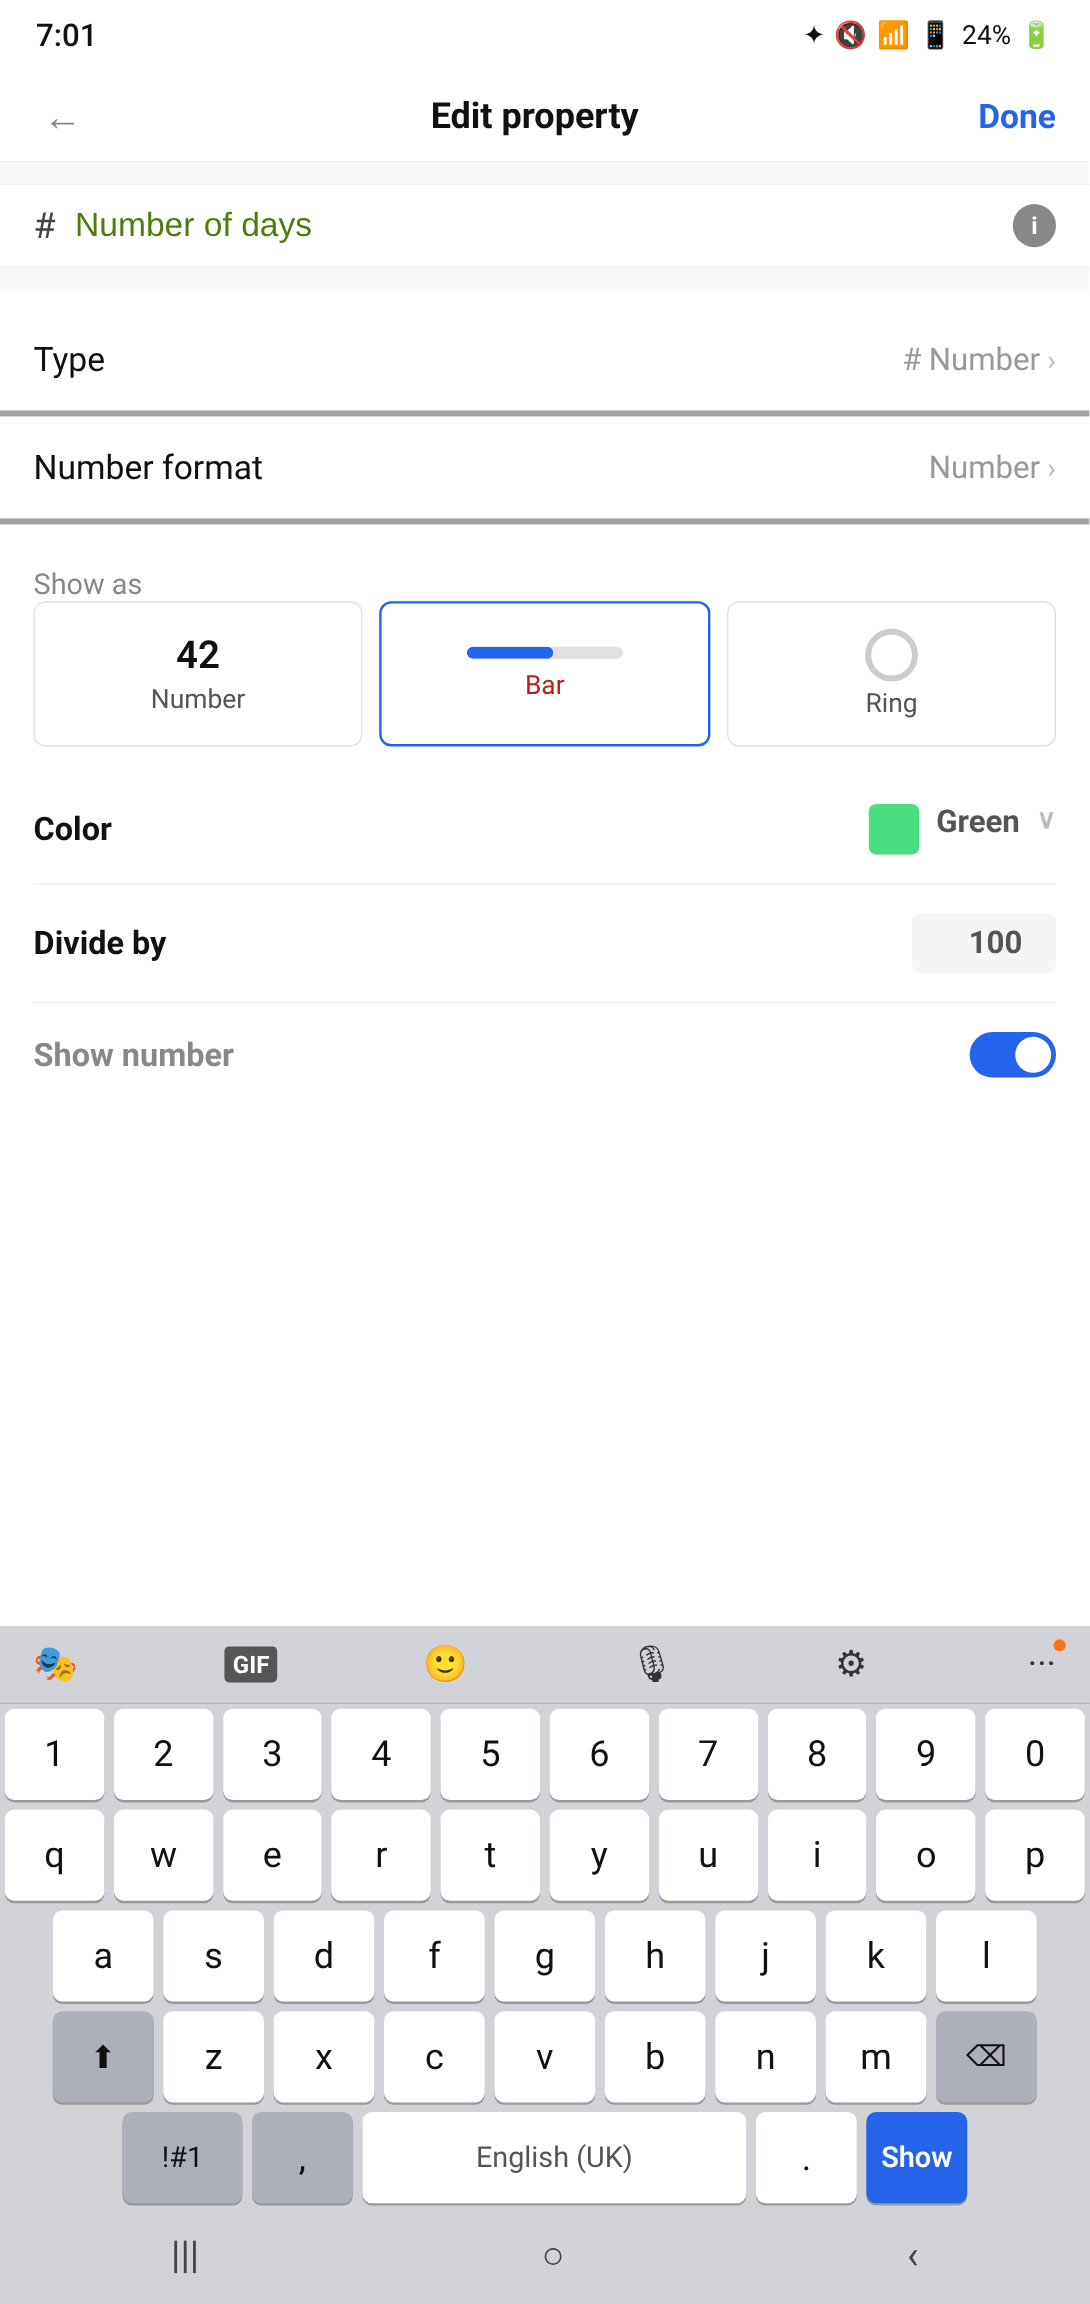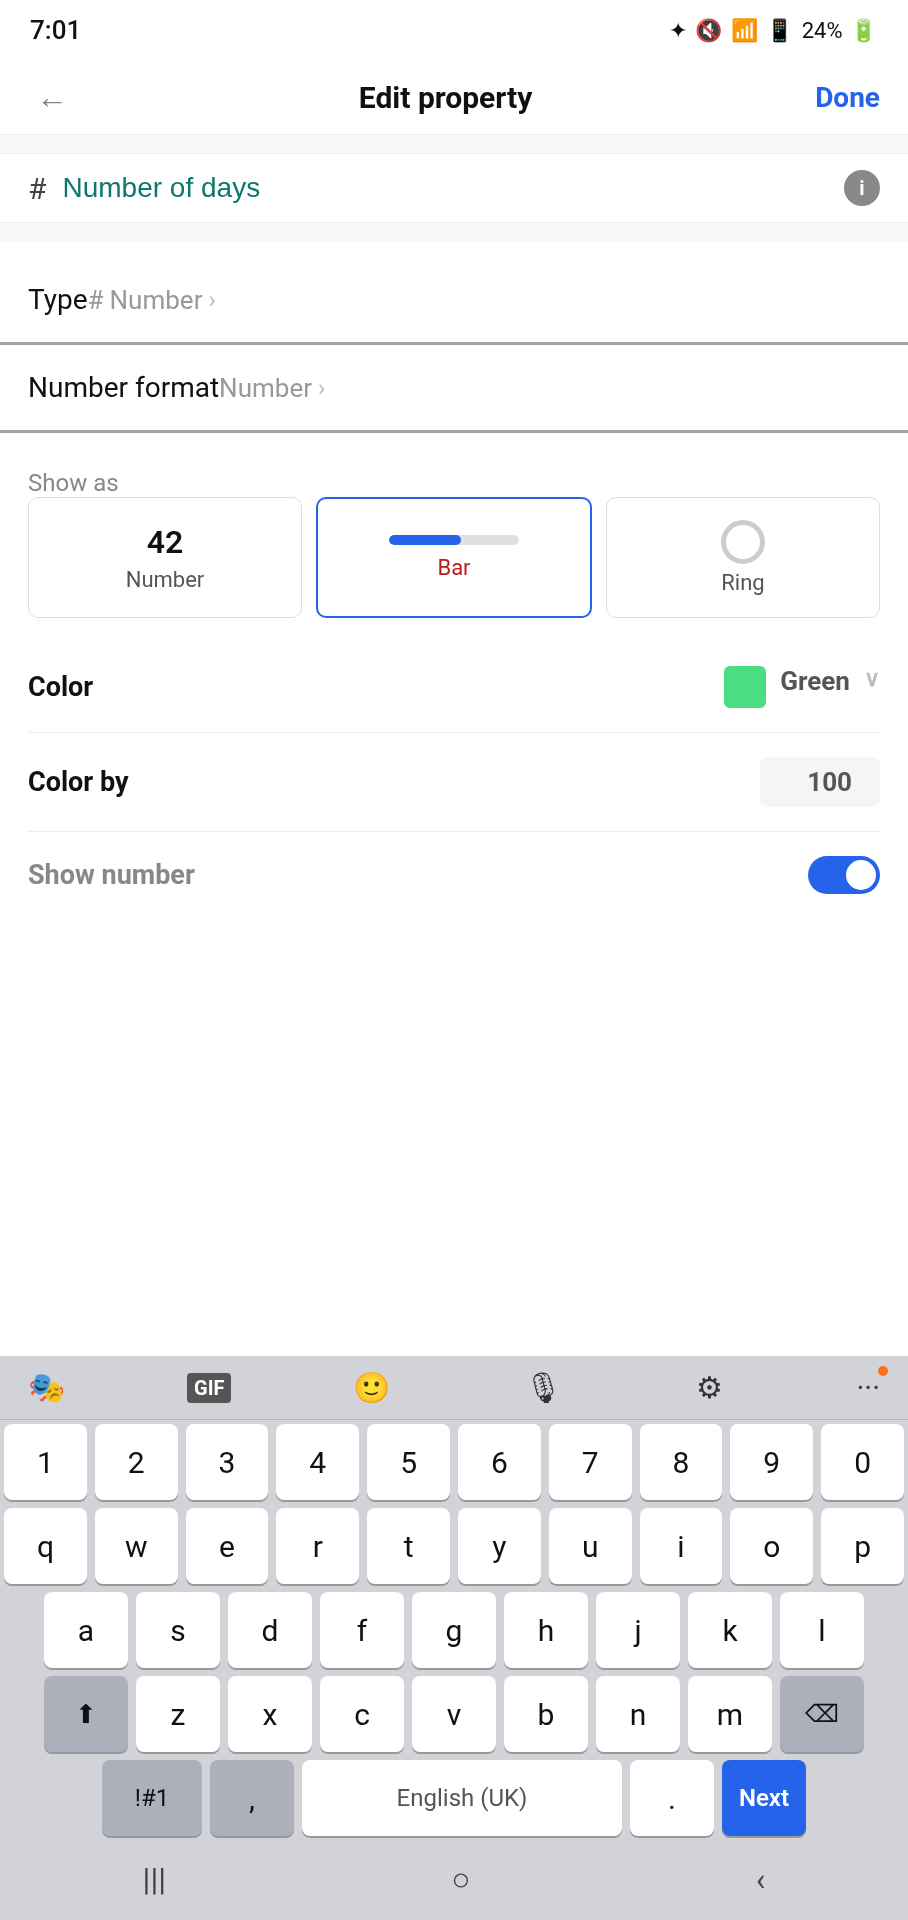--- a/index.html
+++ b/index.html
@@ -80,21 +80,21 @@
     }
     .property-hash {
       font-size: 30px;
       color: #444;
       margin-right: 16px;
       font-weight: 400;
     }
     .property-name-input {
       flex: 1;
       font-size: 28px;
-      color: #0f766e;
+      color: #4d7c0f;
       border: none;
       outline: none;
       background: transparent;
     }
     .info-icon {
       width: 36px;
       height: 36px;
       background: #888;
       border-radius: 50%;
       display: flex;
@@ -107,22 +107,23 @@
     }
 
     
     .settings-section {
       background: #fff;
       margin-top: 16px;
     }
     .settings-row {
       display: flex;
       align-items: center;
+      justify-content: space-between;
       padding: 26px 28px;
-      border-bottom: 3px solid #a3a3a3;
+      border-bottom: 5px solid #a3a3a3;
     }
     .settings-label {
       font-size: 28px;
       color: #111;
     }
     .settings-value {
       display: flex;
       align-items: center;
       gap: 6px;
       font-size: 26px;
@@ -435,21 +436,21 @@
 <div class="options-section">
   <div class="options-row">
     <span class="options-row-label">Color</span>
     <div class="color-value">
       <div class="color-swatch"></div>
       <span class="color-text">Green</span>
       <span class="color-chevron">∨</span>
     </div>
   </div>
   <div class="options-row">
-    <span class="options-row-label">Color by</span>
+    <span class="options-row-label">Divide by</span>
     <div class="divide-value">100</div>
   </div>
   <div class="show-number-row">
     <span class="show-number-label">Show number</span>
     <div class="toggle-on"></div>
   </div>
 </div>
 
 <div class="keyboard-area">
 
@@ -514,21 +515,21 @@
       <div class="kb-key">n</div>
       <div class="kb-key">m</div>
       <div class="kb-key dark" style="font-size:24px;">⌫</div>
     </div>
 
     <div class="kb-row">
       <div class="kb-key dark symbol">!#1</div>
       <div class="kb-key dark">,</div>
       <div class="kb-key wide" style="max-width: 320px;">English (UK)</div>
       <div class="kb-key dot">.</div>
-      <div class="kb-key blue">Next</div>
+      <div class="kb-key blue">Show</div>
     </div>
   </div>
 
   <div class="bottom-nav">
     <span class="nav-btn">|||</span>
     <span class="nav-btn">○</span>
     <span class="nav-btn">‹</span>
   </div>
 </div>
 

